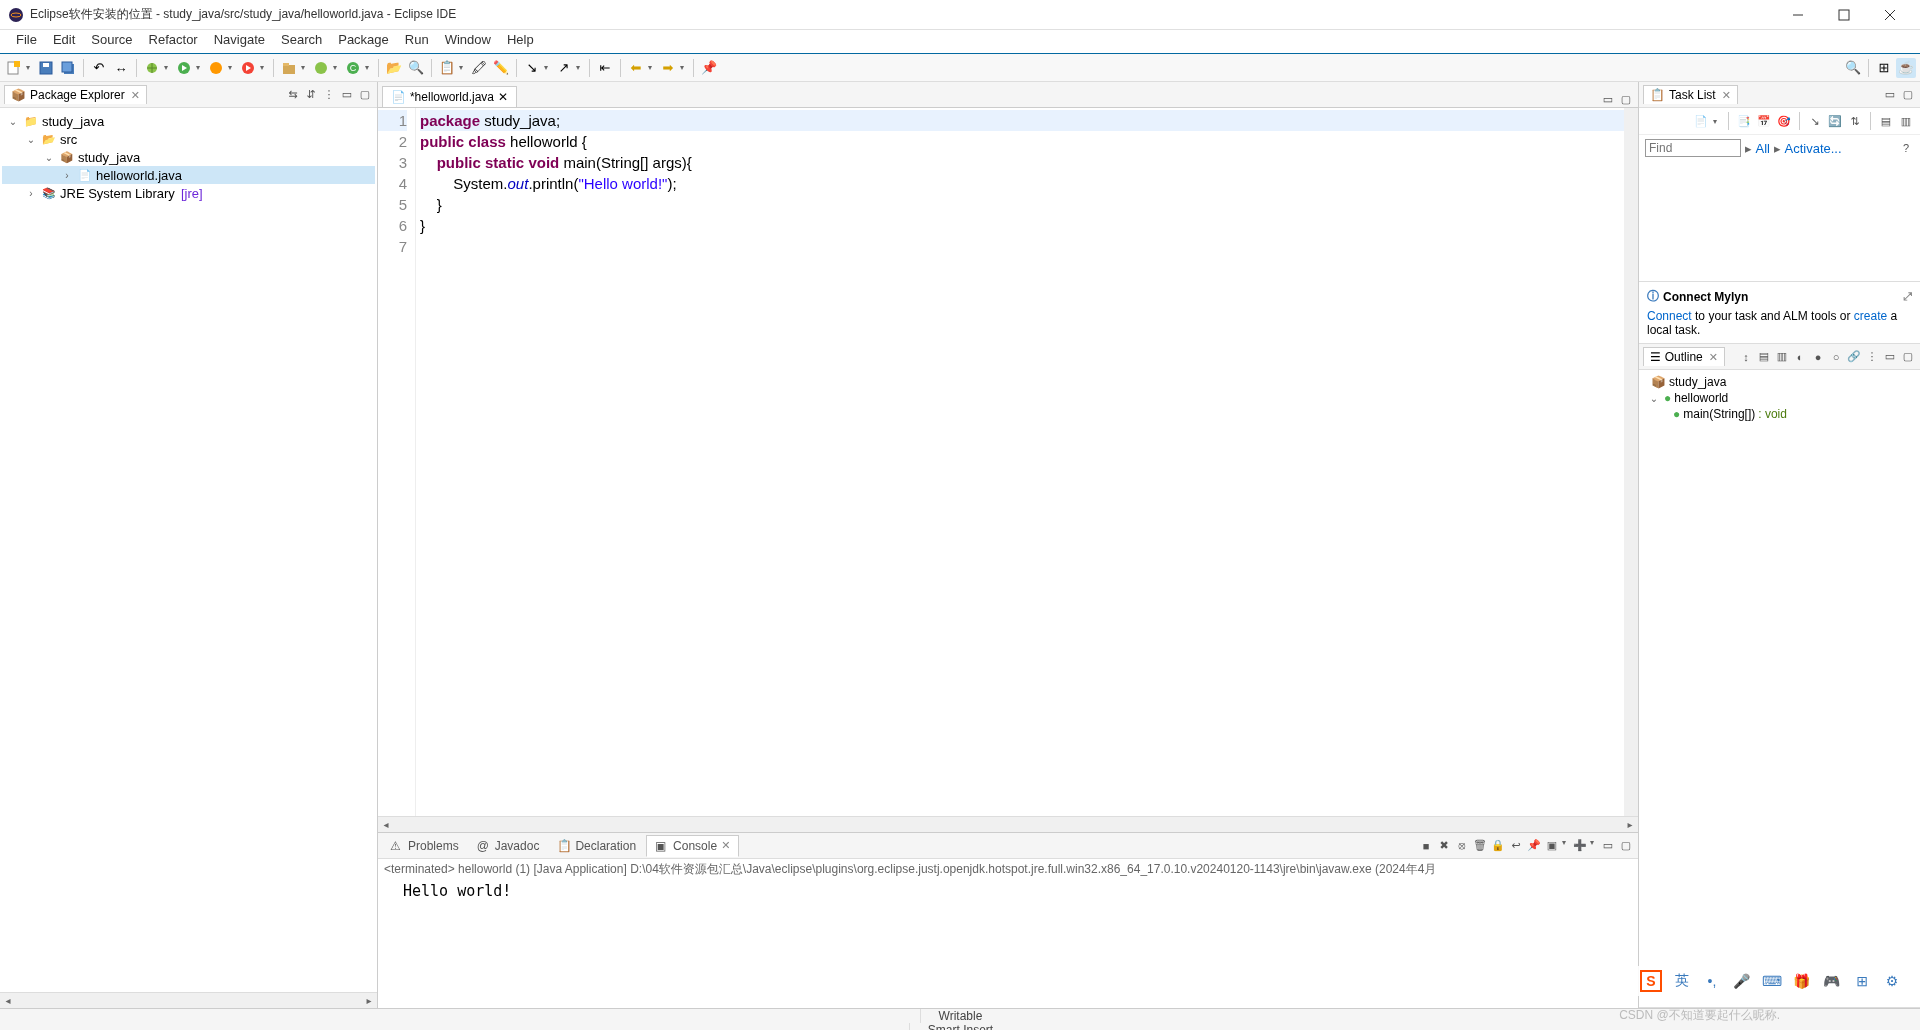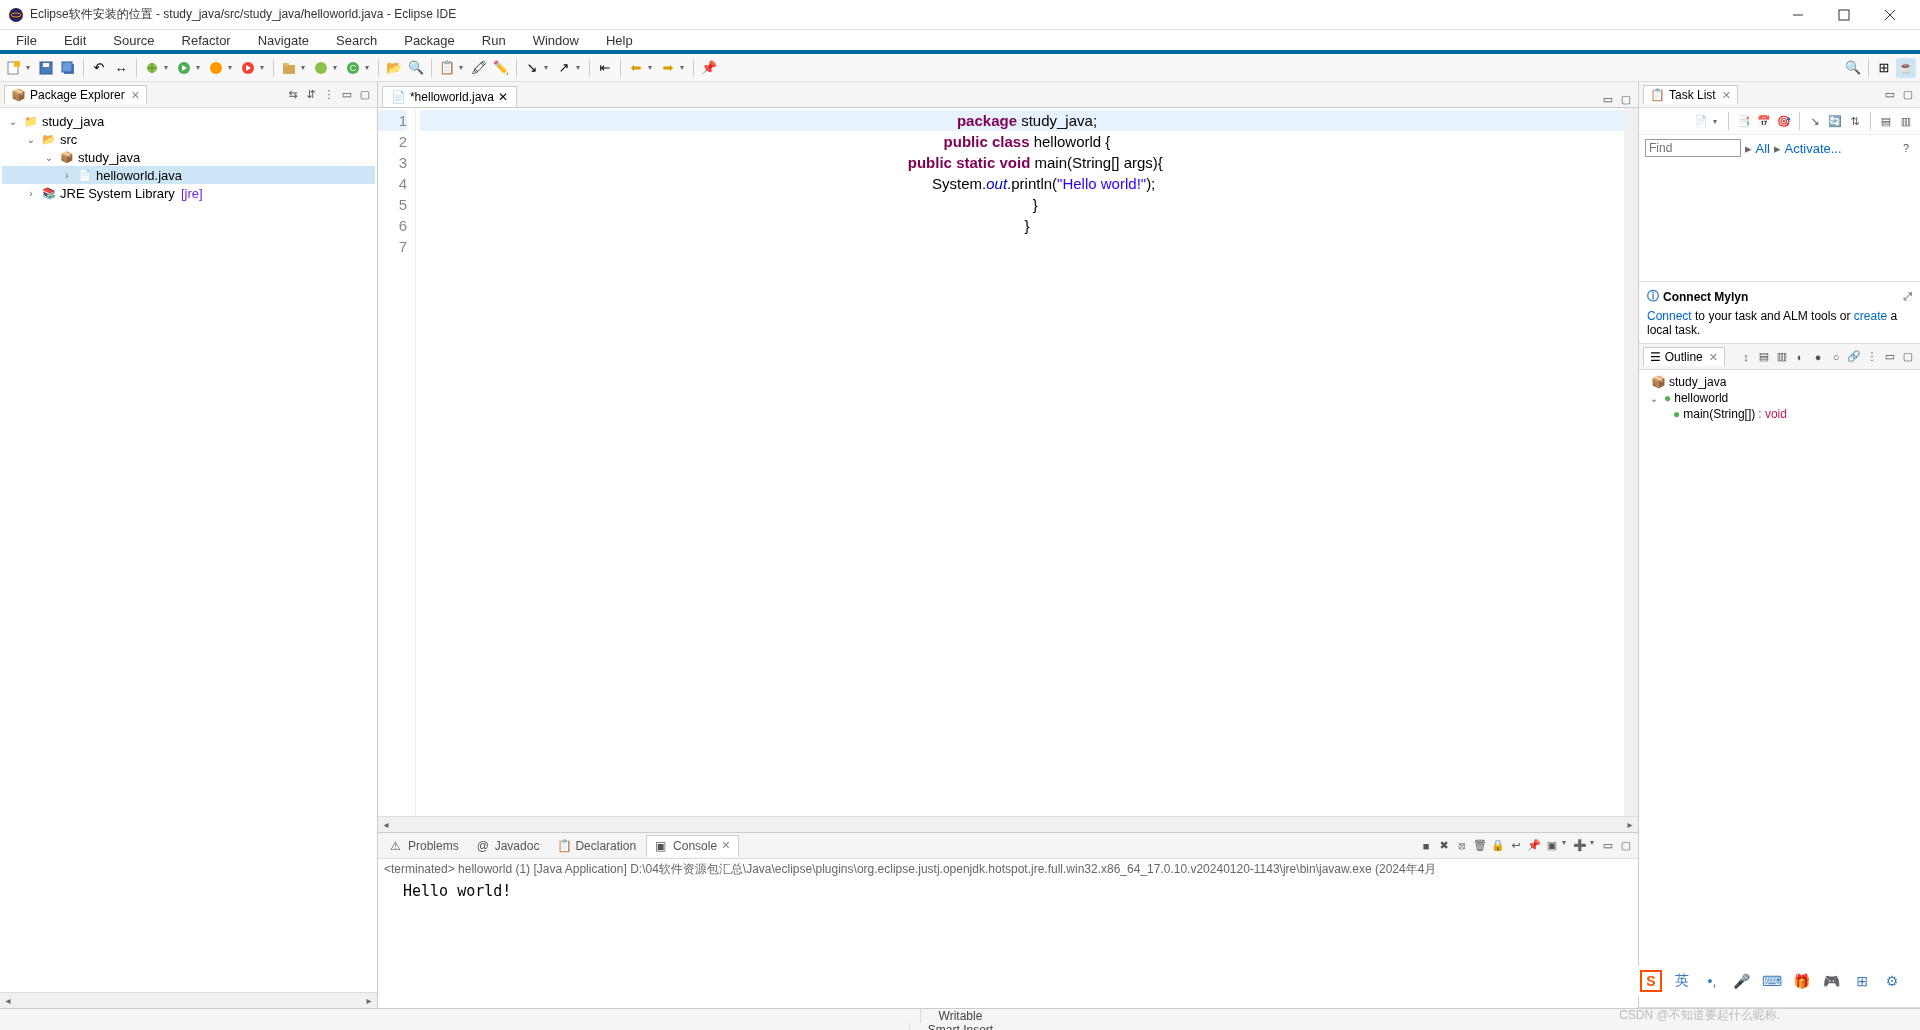--- a/index.html
+++ b/index.html
@@ -6,21 +6,21 @@
 body { background: #f5f5f5; width: 1920px; height: 1030px; overflow: hidden; display: flex; flex-direction: column; font-size: 13px; }
 
 
 .titlebar { height: 30px; background: #fff; display: flex; align-items: center; padding: 0 8px; border-bottom: 1px solid #e0e0e0; }
 .titlebar .icon { width: 16px; height: 16px; margin-right: 6px; }
 .titlebar .title { flex: 1; color: #333; font-size: 12px; }
 .titlebar .win-controls { display: flex; gap: 18px; margin-right: 8px; }
 .titlebar .win-btn { width: 28px; height: 20px; display: flex; align-items: center; justify-content: center; cursor: default; }
 
 
-.menubar { height: 24px; background: #fff; display: flex; align-items: flex-end; padding: 0 8px; gap: 11px; border-bottom: 4px solid #0369a1; }
+.menubar { height: 24px; background: #fff; display: flex; align-items: flex-start; padding: 0 8px; gap: 0; border-bottom: 1px solid #0369a1; }
 .menubar .menu-item { padding: 2px 8px; color: #333; font-size: 13px; cursor: default; }
 
 
 .toolbar { height: 28px; background: #f8f8f8; display: flex; align-items: center; padding: 0 4px; gap: 2px; border-bottom: 1px solid #ddd; }
 .tb-btn { width: 20px; height: 20px; display: flex; align-items: center; justify-content: center; cursor: default; border-radius: 2px; }
 .tb-sep { width: 1px; height: 18px; background: #ccc; margin: 0 3px; }
 .tb-drop { width: 8px; font-size: 8px; color: #666; }
 .tb-spacer { flex: 1; }
 
 
@@ -43,21 +43,21 @@
 
 
 .center-panel { flex: 1; display: flex; flex-direction: column; background: #fff; }
 .editor-tabs { height: 26px; display: flex; align-items: flex-end; background: #f5f5f5; border-bottom: 1px solid #ccc; padding-left: 4px; }
 .editor-tab { display: flex; align-items: center; gap: 4px; padding: 3px 8px; background: #fff; border: 1px solid #ccc; border-bottom: none; font-size: 12px; }
 .editor-header-icons { margin-left: auto; display: flex; gap: 2px; padding-right: 4px; }
 .editor-body { flex: 1; display: flex; overflow: hidden; background: #fff; }
 .gutter { width: 38px; background: #fff; text-align: right; padding: 2px 8px 0 0; font-family: Consolas, monospace; font-size: 15px; color: #888; border-right: 1px solid #eee; }
 .gutter .ln { height: 21px; line-height: 21px; }
 .gutter .ln.hl { background: #e8f2fe; }
-.code { flex: 1; padding: 2px 4px 0 4px; font-family: Consolas, monospace; font-size: 15px; line-height: 21px; position: relative; text-align: center; }
+.code { flex: 1; padding: 2px 4px 0 4px; font-family: Consolas, monospace; font-size: 15px; line-height: 21px; position: relative; }
 .code-line { height: 21px; white-space: pre; }
 .code-line.hl { background: #e8f2fe; }
 .kw { color: #7f0055; font-weight: bold; }
 .str { color: #2a00ff; }
 .fi { color: #0000c0; font-style: italic; }
 .code-scroll { position: absolute; right: 0; top: 0; bottom: 0; width: 14px; background: #f0f0f0; }
 .editor-hscroll { height: 16px; background: #f0f0f0; border-top: 1px solid #ddd; display: flex; }
 .editor-hscroll .sb-btn { width: 16px; display: flex; align-items: center; justify-content: center; font-size: 10px; color: #666; }
 .editor-hscroll .sb-track { flex: 1; }
 
@@ -75,21 +75,21 @@
 
 .right-panel { width: 282px; background: #fff; border-left: 1px solid #ccc; display: flex; flex-direction: column; }
 .rp-section { border-bottom: 1px solid #ddd; display: flex; flex-direction: column; }
 .tasklist-row { display: flex; align-items: center; padding: 4px 6px; gap: 4px; }
 .find-input { width: 96px; border: 1px solid #999; padding: 1px 3px; font-size: 12px; }
 .rp-link { color: #0066cc; cursor: default; }
 .mylyn-box { padding: 6px 8px; font-size: 12px; }
 .mylyn-title { font-weight: bold; margin-bottom: 4px; display: flex; align-items: center; gap: 4px; }
 .outline-body { padding: 4px; font-size: 12px; }
 .outline-item { display: flex; align-items: center; gap: 3px; padding: 1px 0; }
-.ret-type { color: #be185d; }
+.ret-type { color: #4d7c0f; }
 
 
 .statusbar { height: 22px; background: #f5f5f5; border-top: 1px solid #ccc; display: flex; align-items: center; font-size: 12px; color: #444; flex-direction: column; }
 .statusbar .cell { padding: 0 18px; border-left: 1px solid #ddd; }
 
 
 .ime-bar { position: absolute; bottom: 34px; right: 10px; display: flex; align-items: center; gap: 10px; padding: 4px 8px; background: rgba(255,255,255,0.9); }
 .ime-bar .ime-icon { width: 20px; height: 20px; display: flex; align-items: center; justify-content: center; font-size: 14px; }
 
 

